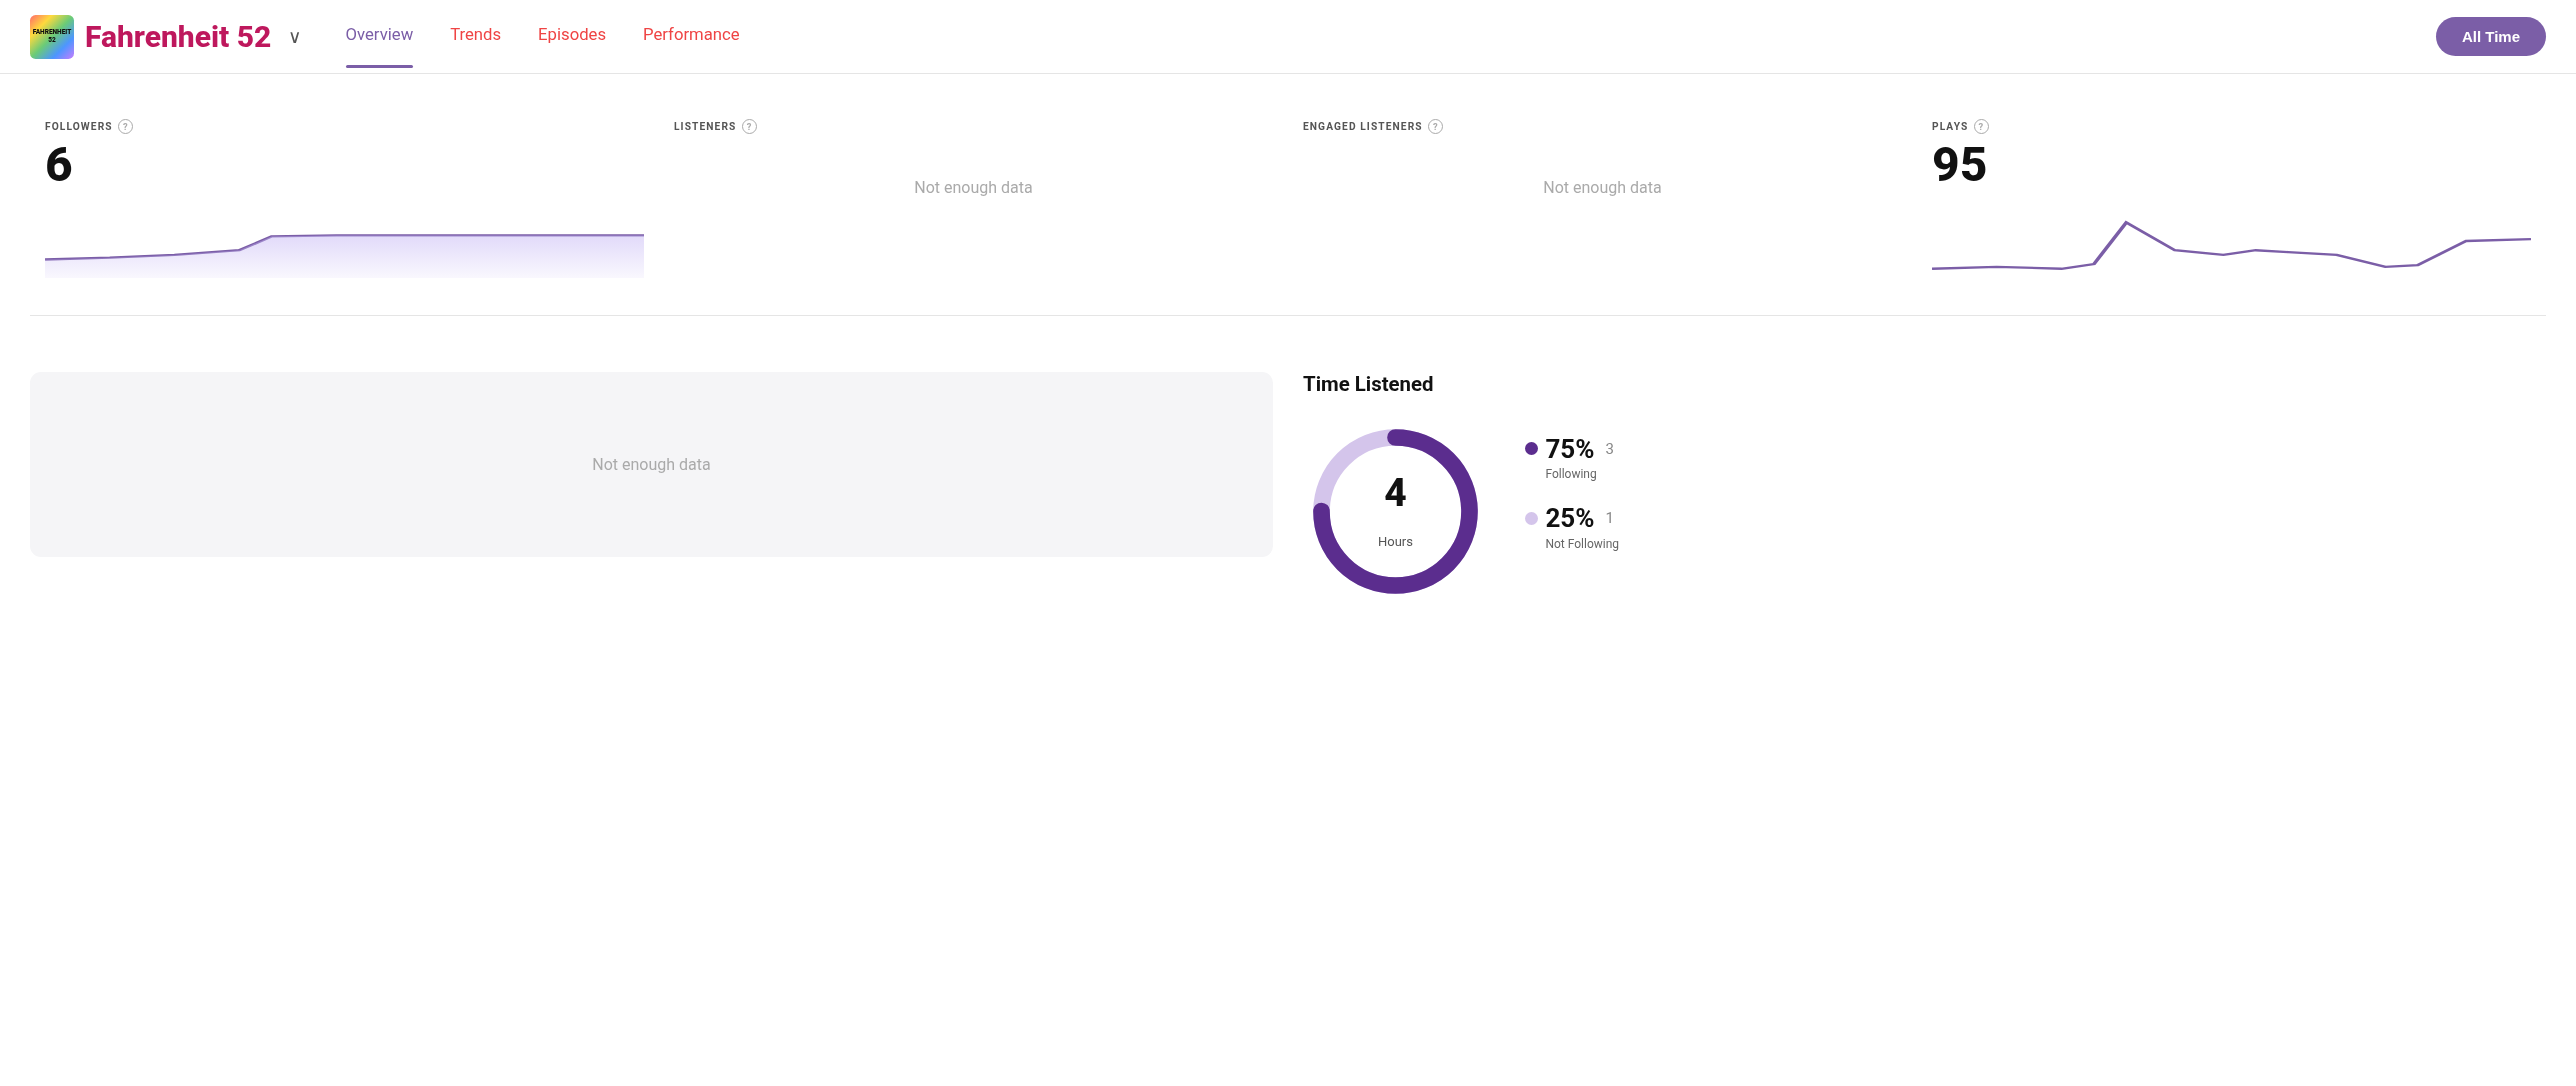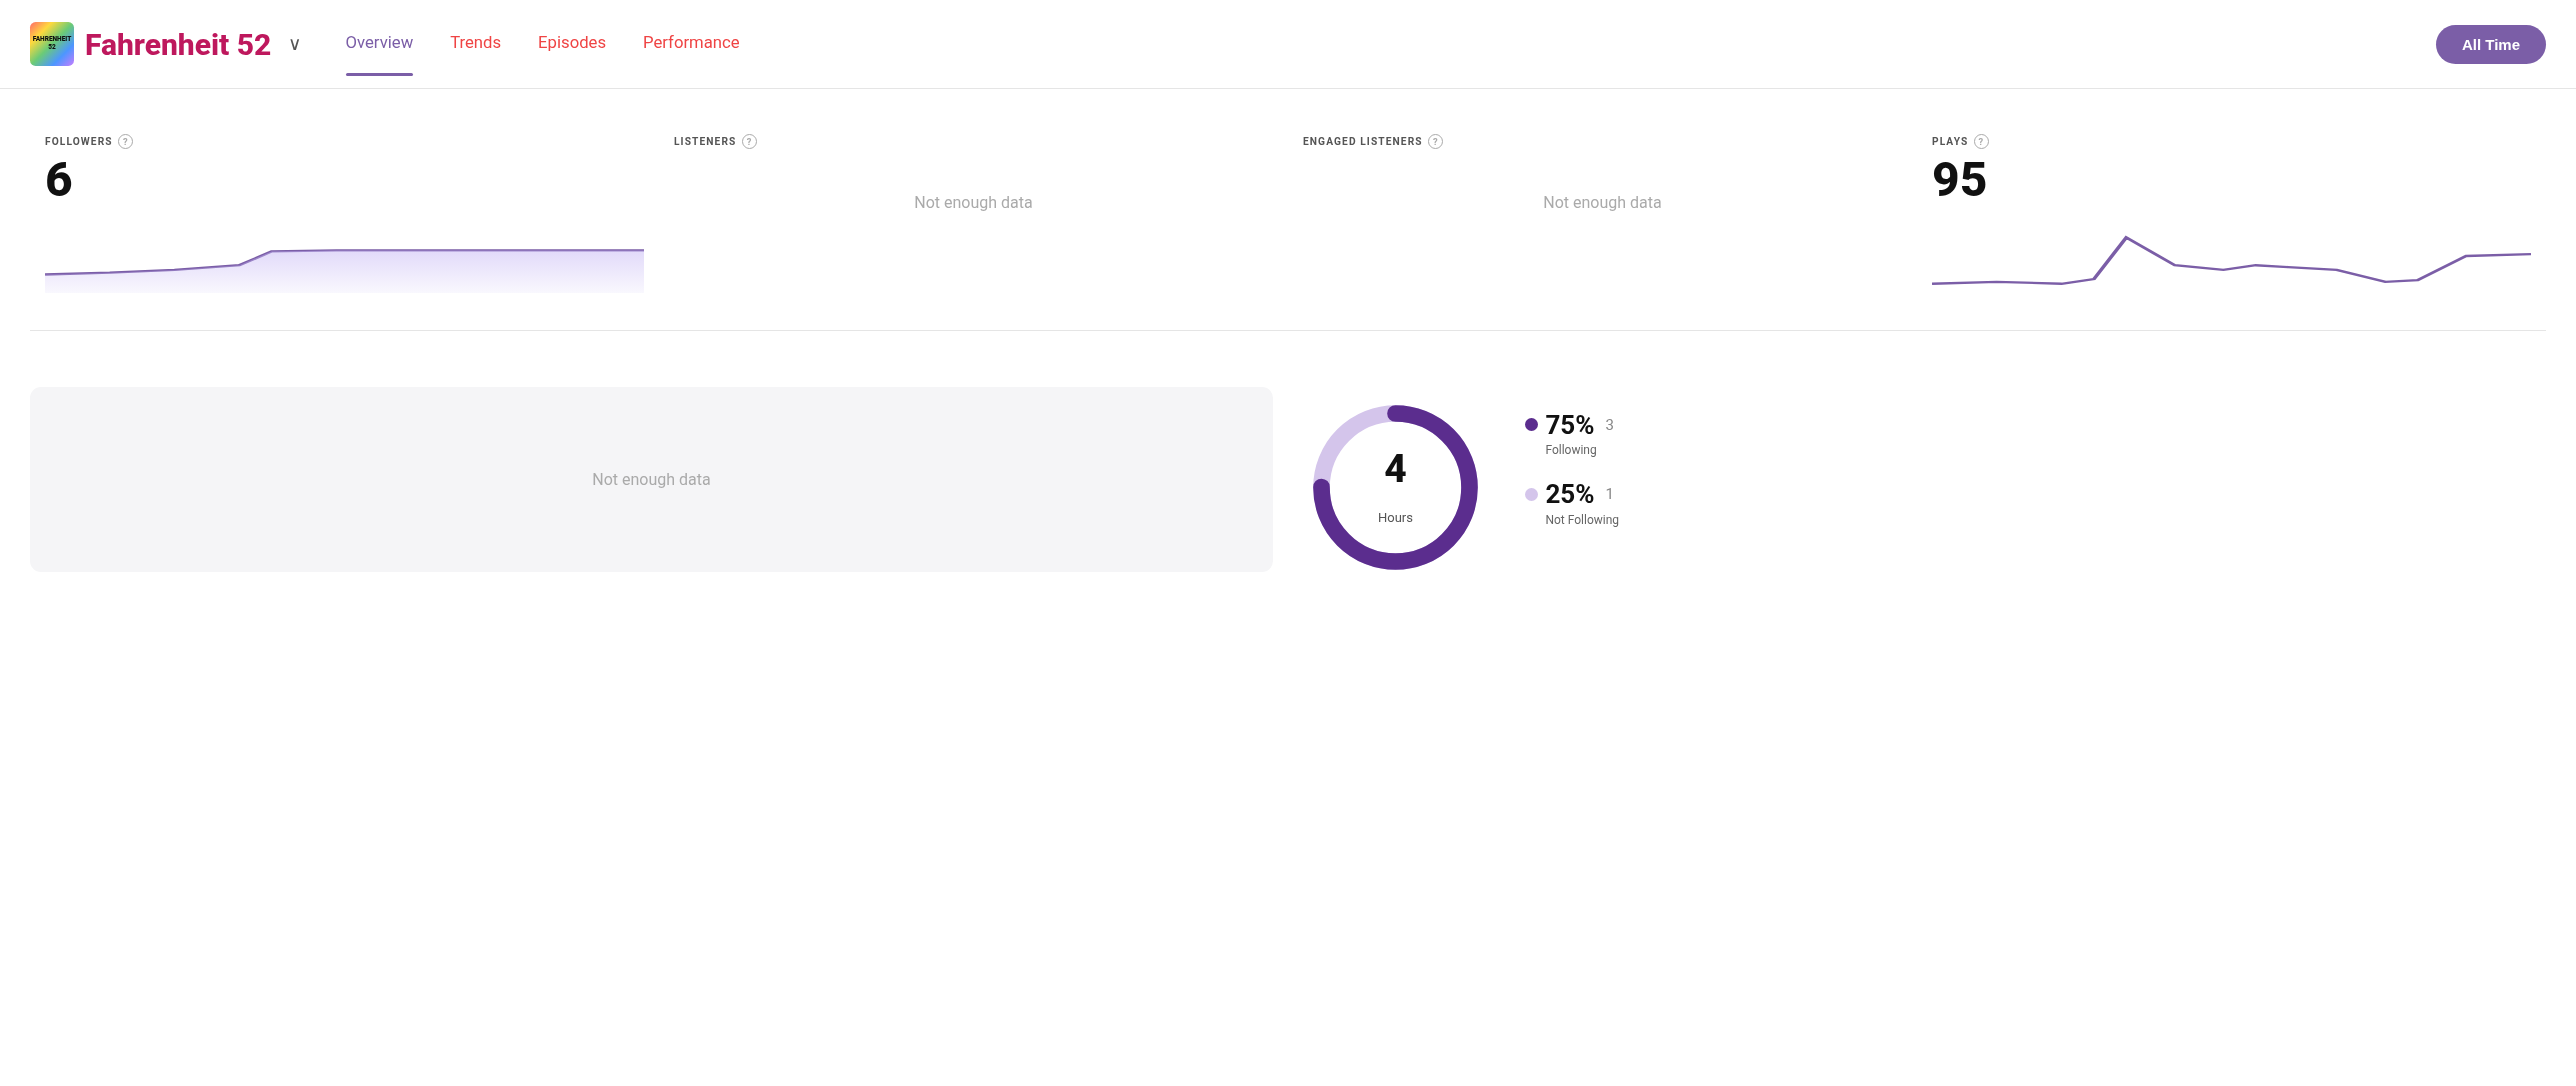--- a/index.html
+++ b/index.html
@@ -3,21 +3,21 @@
   <meta charset="utf-8">
   <style>
     * { box-sizing: border-box; margin: 0; padding: 0; }
     body { font-family: -apple-system, BlinkMacSystemFont, 'Segoe UI', Roboto, sans-serif; background: #fff; color: #222; }
 
     
     .header {
       display: flex;
       align-items: center;
       padding: 0 30px;
-      height: 89px;
+      height: 74px;
       border-bottom: 0.9px solid #e5e5e5;
       position: relative;
     }
     .logo-area {
       display: flex;
       align-items: center;
       gap: 11px;
       margin-right: 44px;
     }
     .logo-img {
@@ -317,20 +317,21 @@
 
   <div class="bottom-row">
 
     <div>
       <div class="new-followers-card">
         <span class="no-data">Not enough data</span>
       </div>
     </div>
 
     <div>
+      <div class="section-title">Time Listened</div>
       <div class="time-listened-section">
 
         <div class="donut-wrapper">
           <svg width="185" height="185" viewBox="0 0 200 200">
 
             <circle cx="100" cy="100" r="80" fill="none" stroke="#d4c5eb" stroke-width="18" stroke-dasharray="502.65" stroke-dashoffset="0" transform="rotate(-90 100 100)"></circle>
 
             <circle cx="100" cy="100" r="80" fill="none" stroke="#5b2d8e" stroke-width="18" stroke-dasharray="376.99 125.66" stroke-dashoffset="0" transform="rotate(-90 100 100)" stroke-linecap="round"></circle>
           </svg>
           <div class="donut-center">

